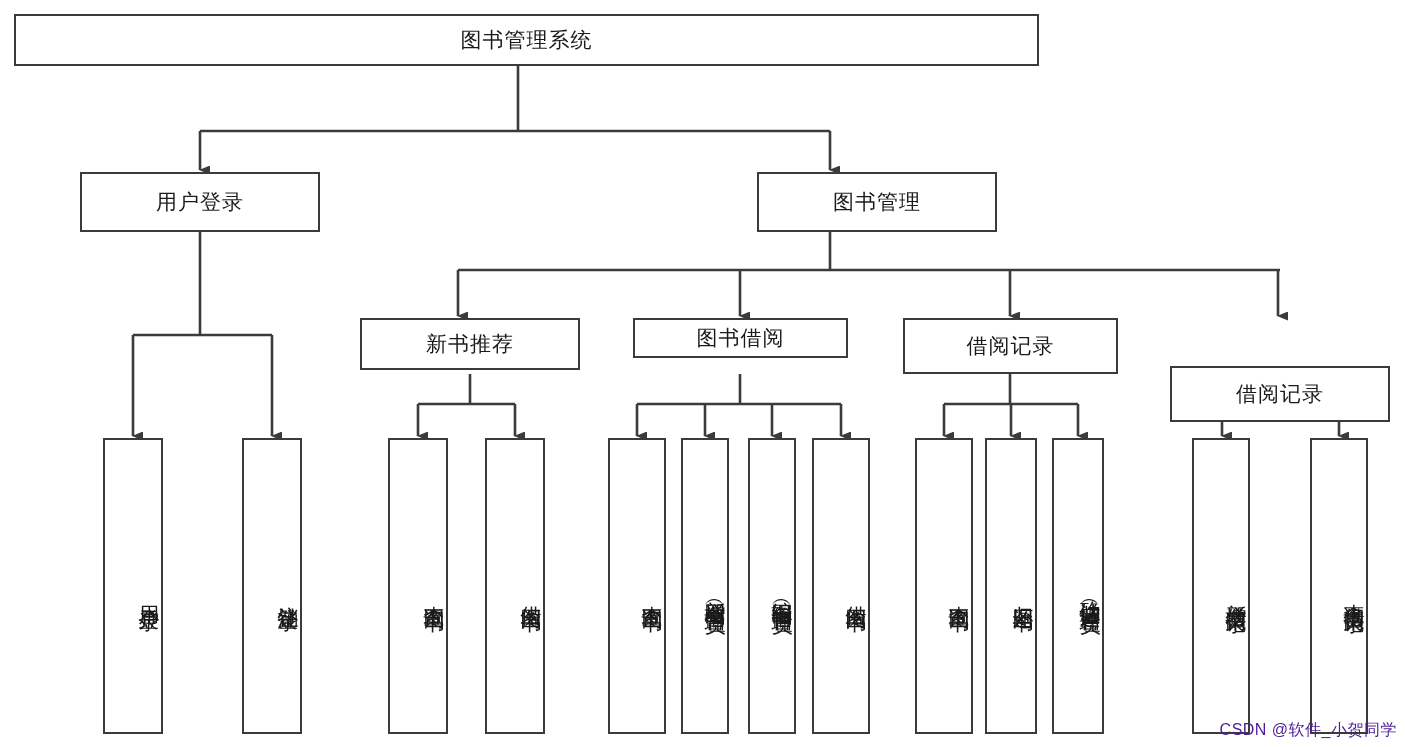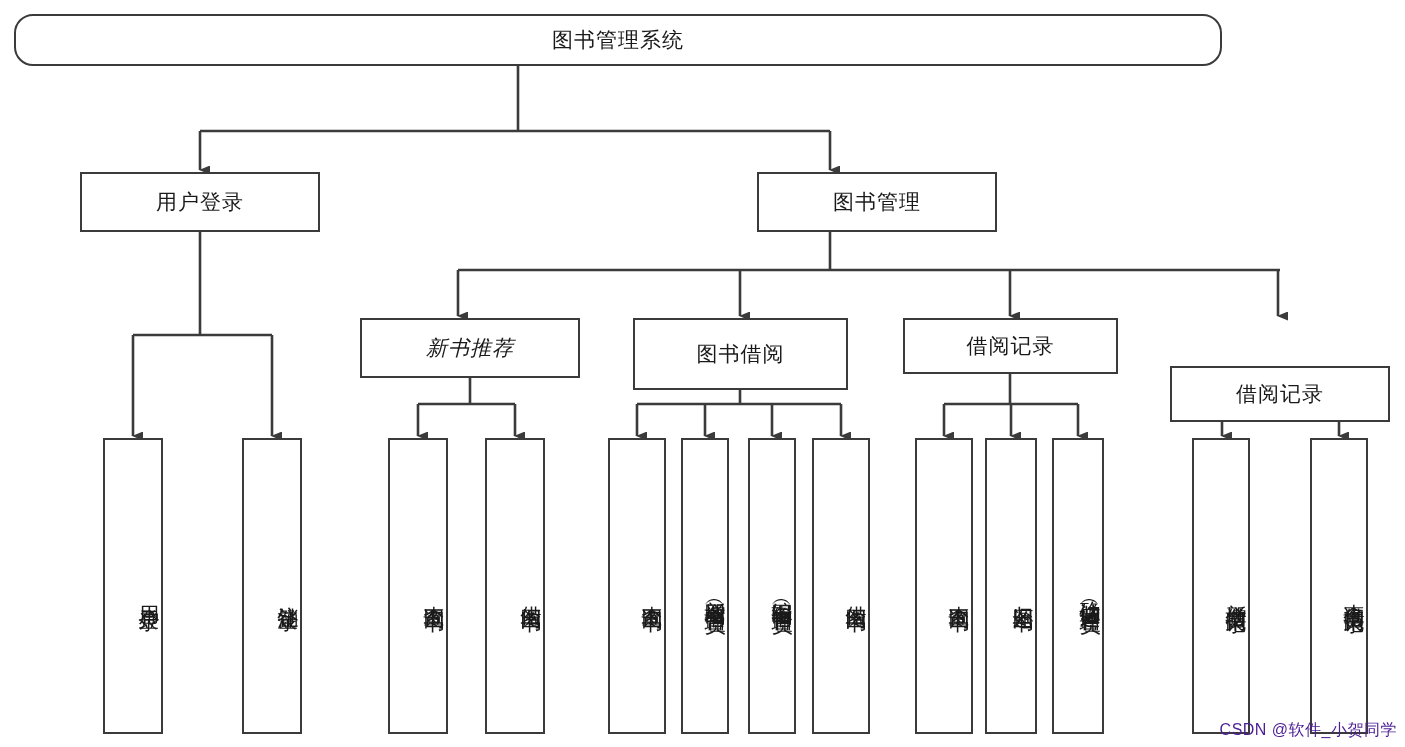--- a/index.html
+++ b/index.html
@@ -104,33 +104,33 @@
         <line x1="1011" y1="404" x2="1011" y2="436" marker-end="url(#arrowhead)"></line>
         <line x1="1078" y1="404" x2="1078" y2="436" marker-end="url(#arrowhead)"></line>
         <line x1="1280" y1="374" x2="1280" y2="404"></line>
         <line x1="1222" y1="404" x2="1339" y2="404"></line>
         <line x1="1222" y1="404" x2="1222" y2="436" marker-end="url(#arrowhead)"></line>
         <line x1="1339" y1="404" x2="1339" y2="436" marker-end="url(#arrowhead)"></line>
       </g>
   </svg>
 
   <div id="nodes">
-      <div class="node horiz" style="left: 14px; top: 14px; width: 1208px; height: 52px; border-radius: 19px;">
+      <div class="node horiz" style="left: 14px; top: 14px; width: 1025px; height: 52px;">
         <span class="label">图书管理系统</span>
       </div>
       <div class="node horiz" style="left: 80px; top: 172px; width: 240px; height: 60px;">
         <span class="label">用户登录</span>
       </div>
       <div class="node horiz" style="left: 710px; top: 172px; width: 240px; height: 60px; margin-left: 47px;">
         <span class="label">图书管理</span>
       </div>
-      <div class="node horiz" style="left: 360px; top: 318px; width: 220px; height: 60px; font-style: italic;">
+      <div class="node horiz" style="left: 360px; top: 318px; width: 220px; height: 52px;">
         <span class="label">新书推荐</span>
       </div>
-      <div class="node horiz" style="left: 633px; top: 318px; width: 215px; height: 72px;">
+      <div class="node horiz" style="left: 633px; top: 318px; width: 215px; height: 40px;">
         <span class="label">图书借阅</span>
       </div>
       <div class="node horiz" style="left: 903px; top: 318px; width: 215px; height: 56px;">
         <span class="label">借阅记录</span>
       </div>
       <div class="node horiz" style="left: 1170px; top: 318px; width: 220px; height: 56px; margin-top: 48px;">
         <span class="label">借阅记录</span>
       </div>
       <div class="node vert" style="left: 103px; top: 438px; width: 60px; height: 296px;">
         <span class="label">用户登录</span>

